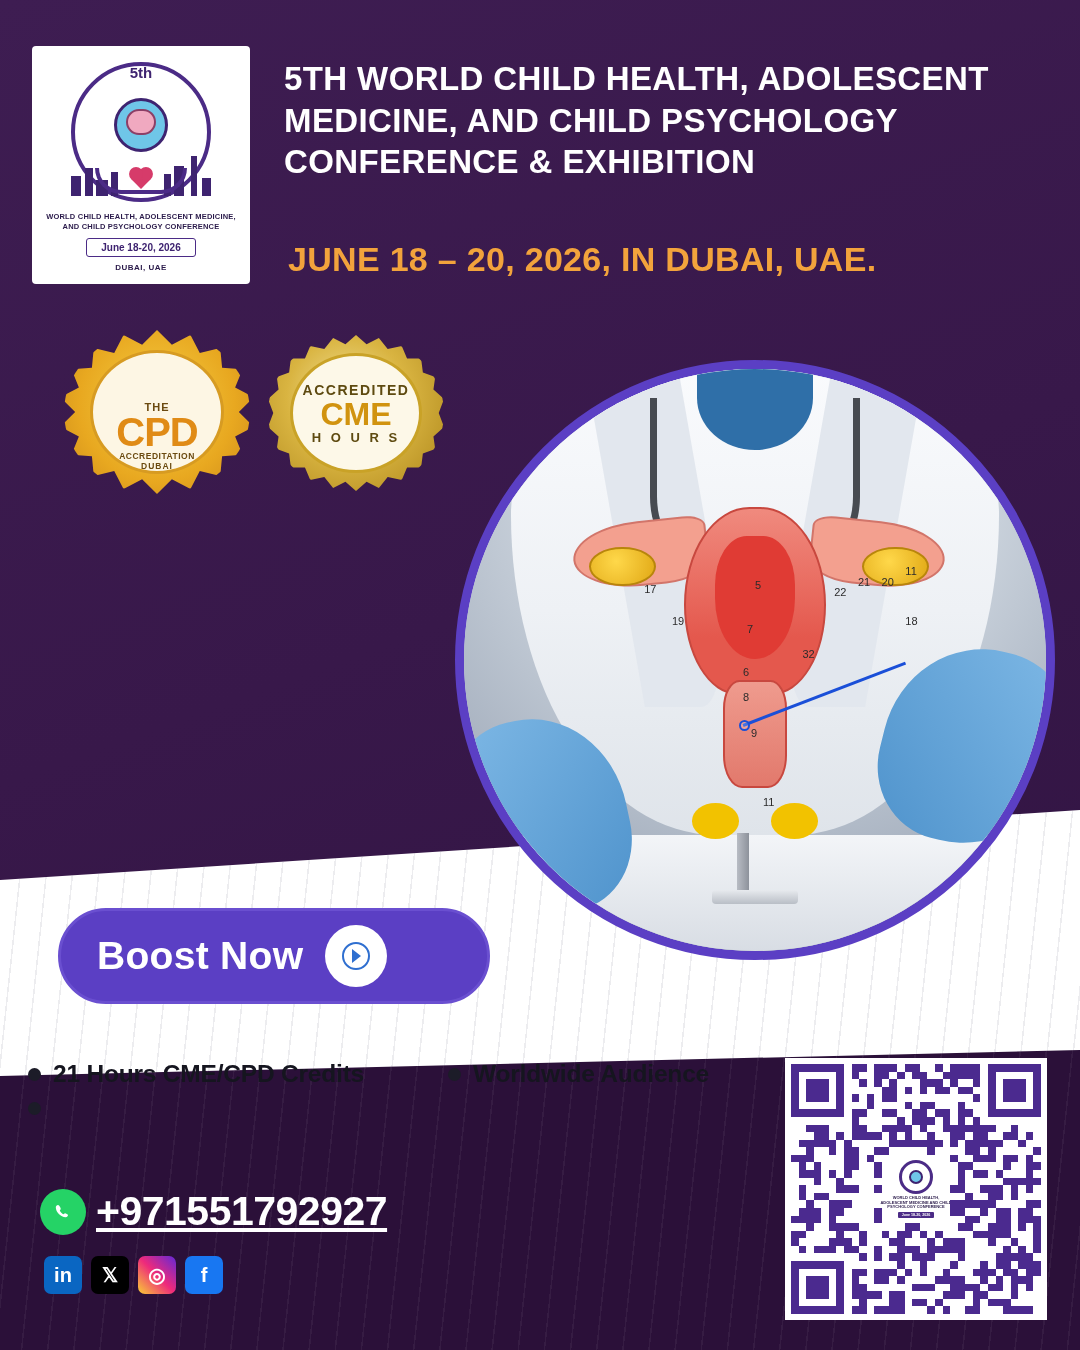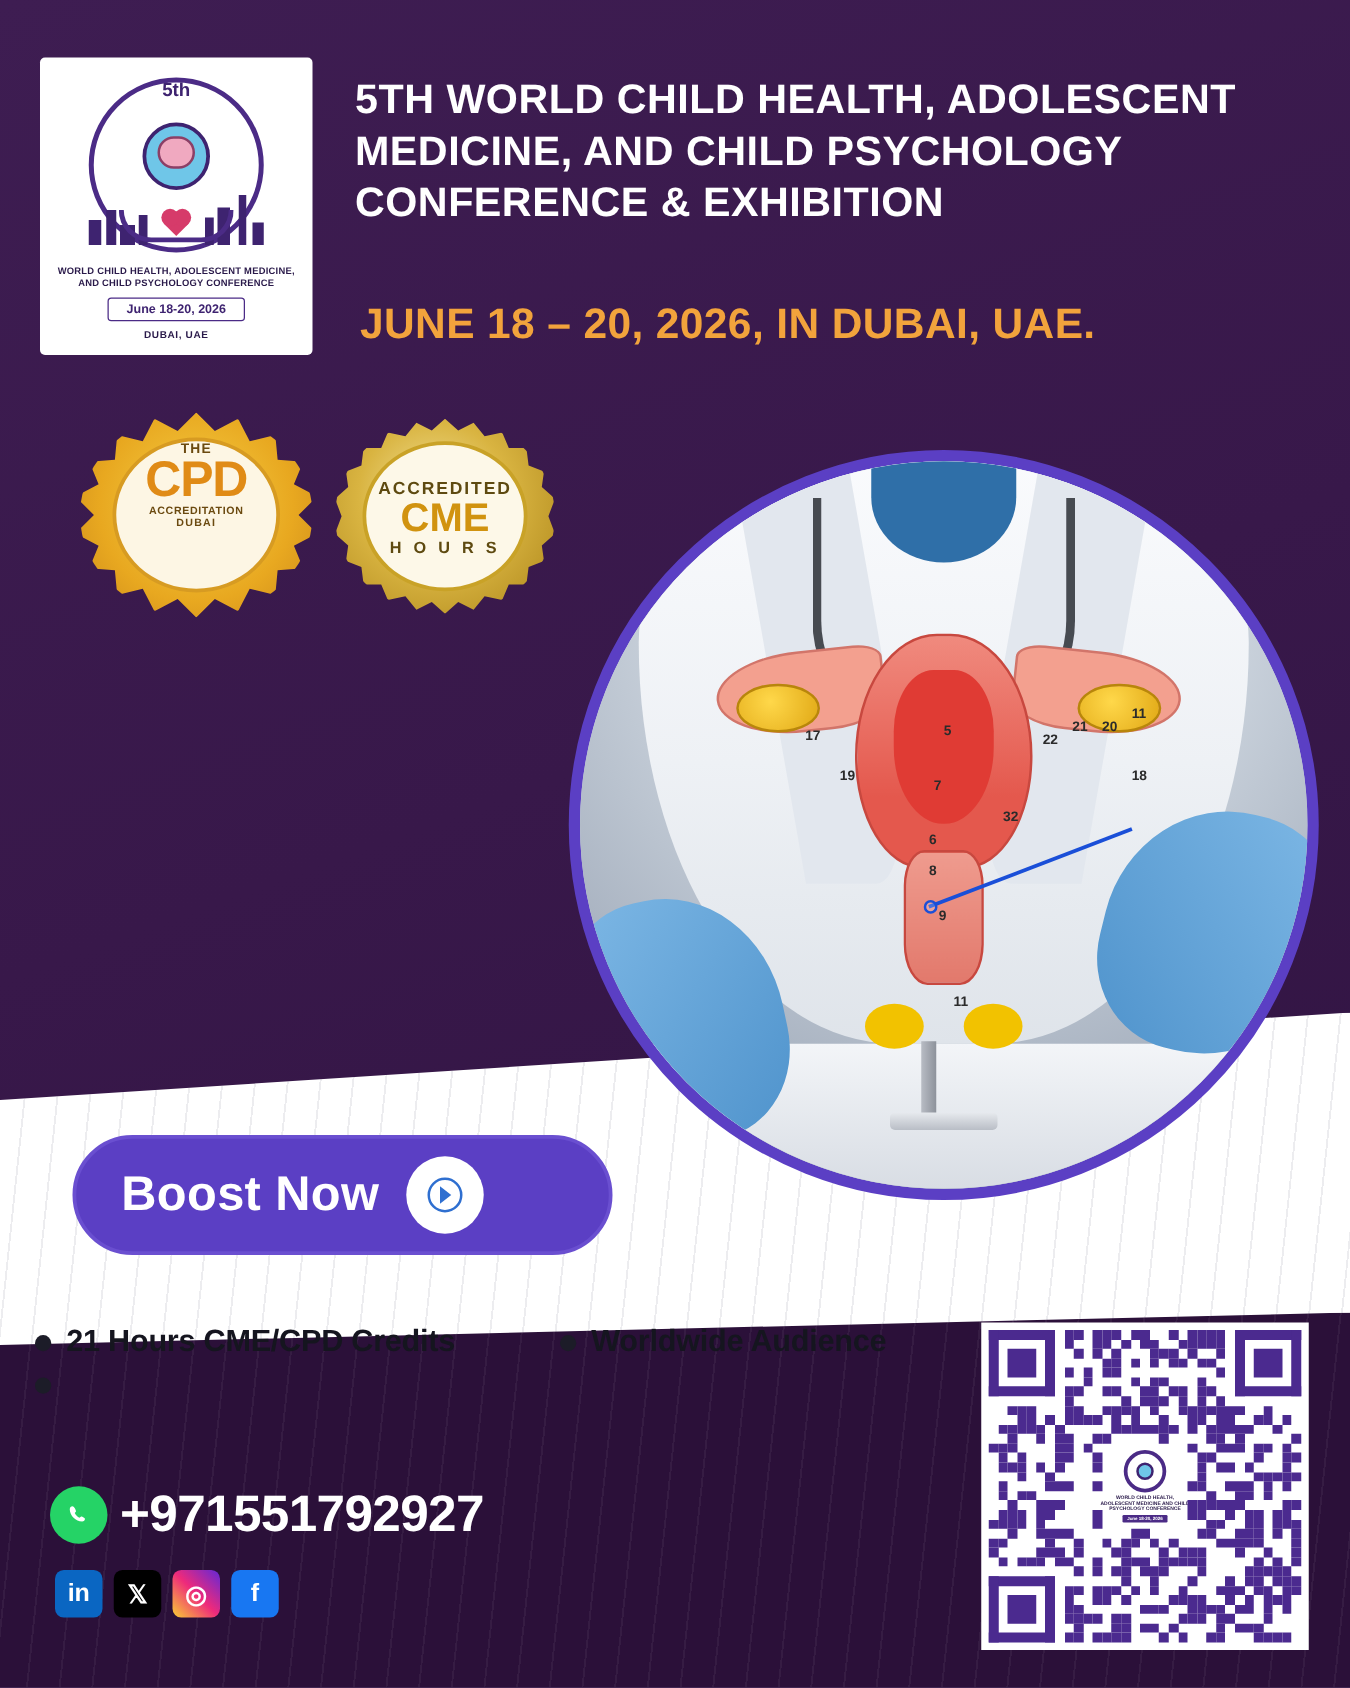--- a/index.html
+++ b/index.html
@@ -126,21 +126,21 @@
   .cpd-star {
     position: absolute; inset: 0; border-radius: 50%;
     background: radial-gradient(circle at 50% 45%, #f6d046 0%, #e8a820 60%, #c9871a 100%);
     clip-path: polygon(50% 0%,58% 9%,68% 3%,73% 14%,84% 11%,85% 23%,96% 24%,92% 35%,102% 41%,94% 50%,102% 59%,92% 65%,96% 76%,85% 77%,84% 89%,73% 86%,68% 97%,58% 91%,50% 100%,42% 91%,32% 97%,27% 86%,16% 89%,15% 77%,4% 76%,8% 65%,-2% 59%,6% 50%,-2% 41%,8% 35%,4% 24%,15% 23%,16% 11%,27% 14%,32% 3%,42% 9%);
   }
   .cpd-inner {
     position: absolute; left: 26px; top: 20px; right: 26px; bottom: 20px;
     border-radius: 50%;
     background: #fdf6e4;
     border: 3px solid #d79b22;
-    display: flex; flex-direction: column; align-items: center; justify-content: flex-start;
+    display: flex; flex-direction: column; align-items: center; justify-content: flex-end;
   }
   .cpd-the { font-size: 11px; font-weight: bold; color: #6b4a10; letter-spacing: 1px; }
   .cpd-main { font-size: 40px; font-weight: bold; color: #e08b16; line-height: .95; letter-spacing: -1px; }
   .cpd-sub { font-size: 8.5px; font-weight: bold; color: #6b4a10; letter-spacing: .5px; }
   .cpd-sub2 { font-size: 8.5px; font-weight: bold; color: #6b4a10; letter-spacing: 1px; }
 
   .cme-badge {
     position: absolute; left: 268px; top: 335px;
     width: 176px; height: 156px;
   }
@@ -257,21 +257,21 @@
     border: 2.5px solid #1a4fd8; border-radius: 50%; background: rgba(255,255,255,.2);
   }
   .stand {
     position: absolute; left: 48%; bottom: 10%; width: 12px; height: 60px;
     background: linear-gradient(90deg,#b8bcc4,#8d929b); transform: translateX(-50%);
   }
   .stand-base {
     position: absolute; left: 50%; bottom: 8%; width: 86px; height: 14px;
     background: linear-gradient(180deg,#e7eaee,#b9bec6); border-radius: 4px; transform: translateX(-50%);
   }
-  .mlabel { position: absolute; font-size: 11px; font-weight: bold; color: #2b2b2b; }
+  .mlabel { position: absolute; font-size: 11px; font-weight: normal; color: #2b2b2b; }
 
   
   .track-card {
     position: absolute; left: 55px; top: 592px;
     width: 540px; height: 190px;
     background: rgba(243,243,247,0.96);
     border-radius: 26px;
     display: flex; align-items: center;
     padding: 0 38px;
   }
@@ -304,21 +304,21 @@
   .bullet-item { display: flex; align-items: center; }
   .dot { width: 13px; height: 13px; border-radius: 50%; background: #1c1c28; margin-right: 12px; flex: none; }
   .bullet-text { font-size: 24.5px; font-weight: bold; color: #15151f; letter-spacing: -.2px; }
 
   
   .phone-row { position: absolute; left: 40px; top: 1188px; display: flex; align-items: center; }
   .wa-icon {
     width: 46px; height: 46px; border-radius: 50%; background: #25d366;
     display: flex; align-items: center; justify-content: center; margin-right: 10px;
   }
-  .phone-num { color: #ffffff; font-size: 41px; font-weight: bold; letter-spacing: -.5px; }
+  .phone-num { color: #ffffff; font-size: 41px; font-weight: bold; letter-spacing: -.5px; text-decoration: underline; }
 
   .social-row { position: absolute; left: 44px; top: 1256px; display: flex; align-items: center; }
   .sicon { width: 38px; height: 38px; border-radius: 7px; display: flex; align-items: center; justify-content: center; margin-right: 9px; font-weight: bold; color: #fff; font-size: 20px; }
   .s-li { background: #0a66c2; }
   .s-x { background: #000000; }
   .s-ig { background: linear-gradient(45deg,#f9ce34,#ee2a7b,#6228d7); }
   .s-fb { background: #1877f2; }
   .hashtag { color: #ffffff; font-size: 40px; font-weight: bold; letter-spacing: -.5px; margin-left: 10px; }
 
   

